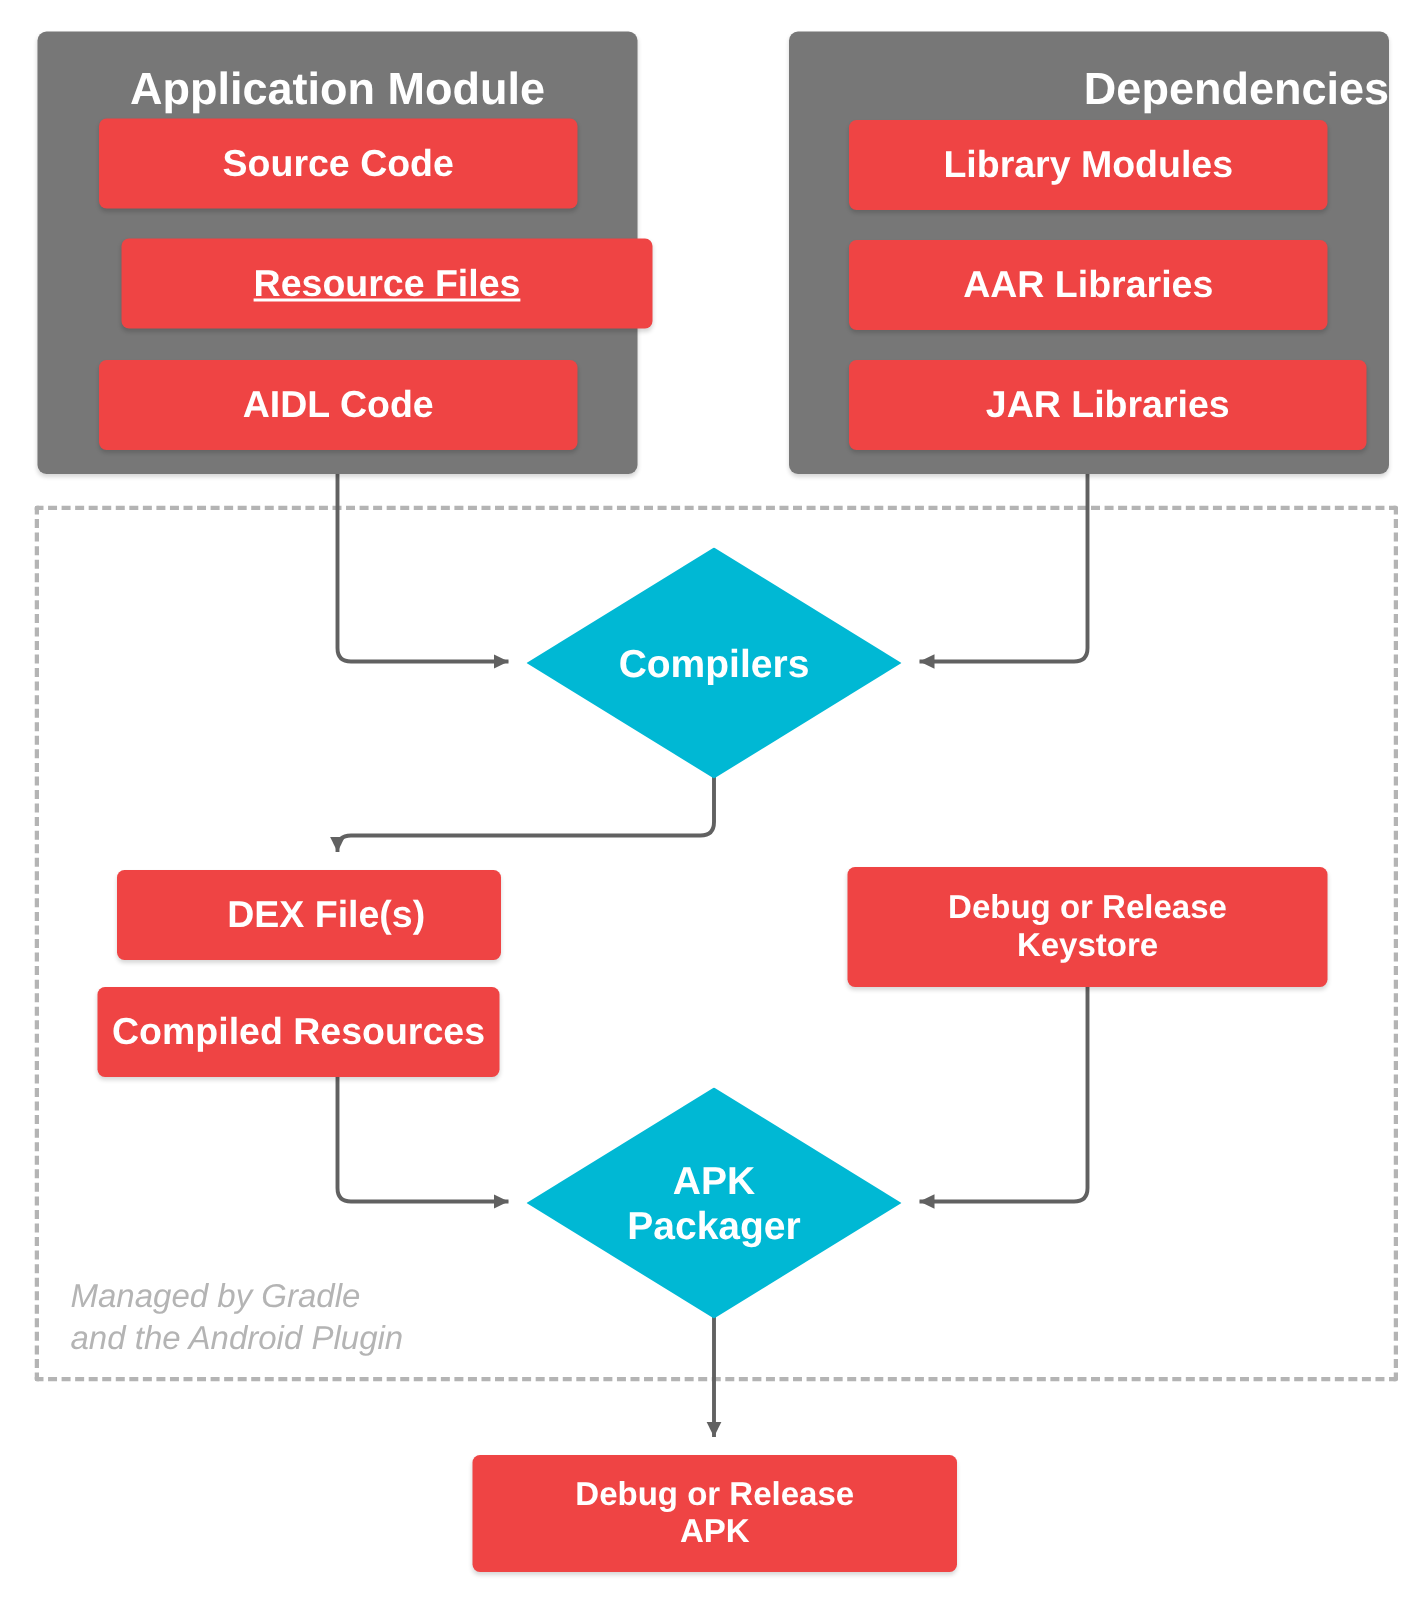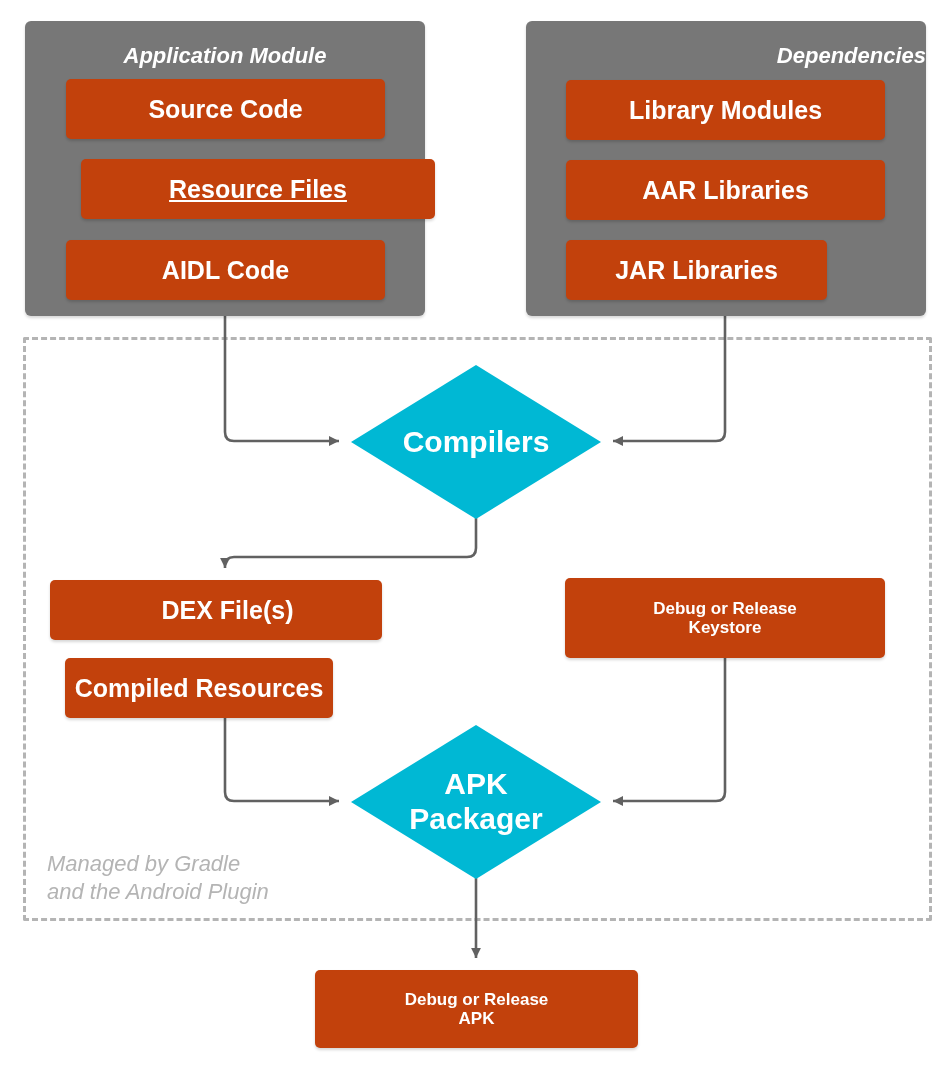--- a/index.html
+++ b/index.html
@@ -40,39 +40,38 @@
     background: #777777;
     border-radius: 6px;
     box-shadow: 0 2px 3px rgba(0,0,0,0.16);
     display: block;
   }
   .group-title {
     position: absolute;
     left: 0;
     right: 0;
     color: #ffffff;
-    font-size: 22px;
+    font-size: 30px;
     font-weight: bold;
     text-align: center;
     line-height: 1;
-    font-style: italic;
   }
   
   .chip {
-    background: #c2410c;
+    background: #ef4444;
     border-radius: 5px;
     color: #ffffff;
     font-size: 25px;
     font-weight: bold;
     line-height: 1.12;
     box-shadow: 0 2px 3px rgba(0,0,0,0.16);
     padding: 0 6px;
   }
   .chip.multiline {
-    font-size: 17px;
+    font-size: 22px;
   }
   
   .diamond-wrap {
     position: absolute;
   }
   .diamond-shape {
     position: absolute;
     left: 0;
     top: 0;
     width: 100%;
@@ -81,21 +80,21 @@
   .diamond-label {
     position: absolute;
     left: 0;
     top: 0;
     width: 100%;
     height: 100%;
     display: flex;
     align-items: center;
     justify-content: center;
     color: #ffffff;
-    font-size: 30px;
+    font-size: 26px;
     font-weight: bold;
     line-height: 1.16;
     text-align: center;
   }
   
   .dashed-region {
     position: absolute;
     border: 3px dashed #b4b4b4;
     border-radius: 2px;
     background: transparent;
@@ -151,30 +150,30 @@
   </div>
   <div class="node chip" style="left:66px; top:79px; width:319px; height:60px;">Source Code</div>
   <div class="node chip" style="left:81px; top:159px; width:354px; height:60px;text-decoration:underline;">Resource Files</div>
   <div class="node chip" style="left:66px; top:240px; width:319px; height:60px;">AIDL Code</div>
 
   <div class="node group-box" style="left:526px; top:21px; width:400px; height:295px;">
     <div class="group-title" style="top:24px;text-align:right;">Dependencies</div>
   </div>
   <div class="node chip" style="left:566px; top:160px; width:319px; height:60px;">AAR Libraries</div>
   <div class="node chip" style="left:566px; top:80px; width:319px; height:60px;">Library Modules</div>
-  <div class="node chip" style="left:566px; top:240px; width:261px; height:60px;">JAR Libraries</div>
+  <div class="node chip" style="left:566px; top:240px; width:345px; height:60px;">JAR Libraries</div>
 
   <div class="diamond-wrap" style="left:351px; top:365px; width:250px; height:154px;">
     <svg class="diamond-shape" viewBox="0 0 250 154" preserveAspectRatio="none">
       <polygon points="125,0 250,77 125,154 0,77" fill="#00b8d4"></polygon>
     </svg>
     <div class="diamond-label">Compilers</div>
   </div>
 
-  <div class="node chip" style="left:50px; top:580px; width:332px; height:60px;padding-left:29px;">DEX File(s)</div>
+  <div class="node chip" style="left:78px; top:580px; width:256px; height:60px;padding-left:29px;">DEX File(s)</div>
 
   <div class="node chip" style="left:65px; top:658px; width:268px; height:60px;">Compiled Resources</div>
 
   <div class="node chip multiline" style="left:565px; top:578px; width:320px; height:80px; white-space:pre-line;">Debug or Release
 Keystore</div>
 
   <div class="diamond-wrap" style="left:351px; top:725px; width:250px; height:154px;">
     <svg class="diamond-shape" viewBox="0 0 250 154" preserveAspectRatio="none">
       <polygon points="125,0 250,77 125,154 0,77" fill="#00b8d4"></polygon>
     </svg>

